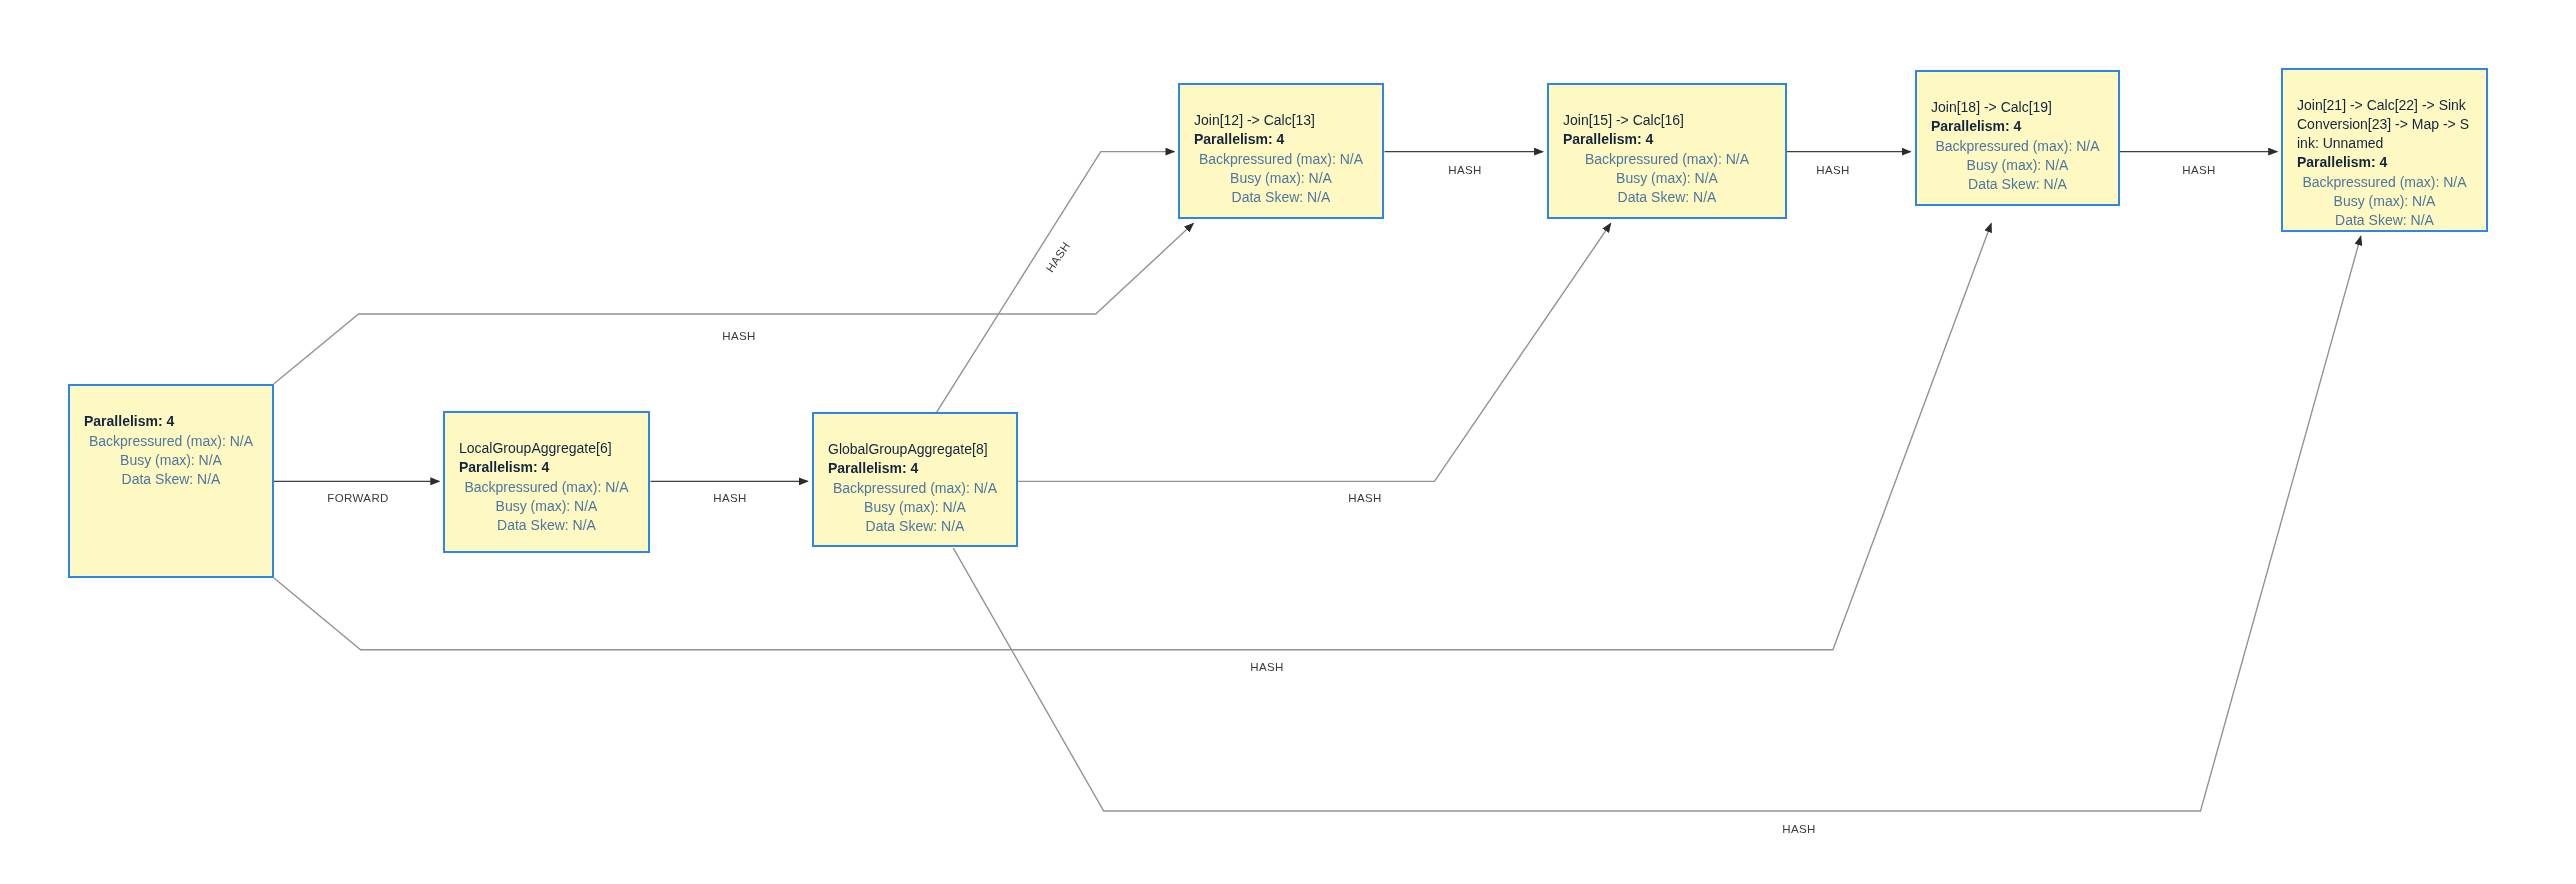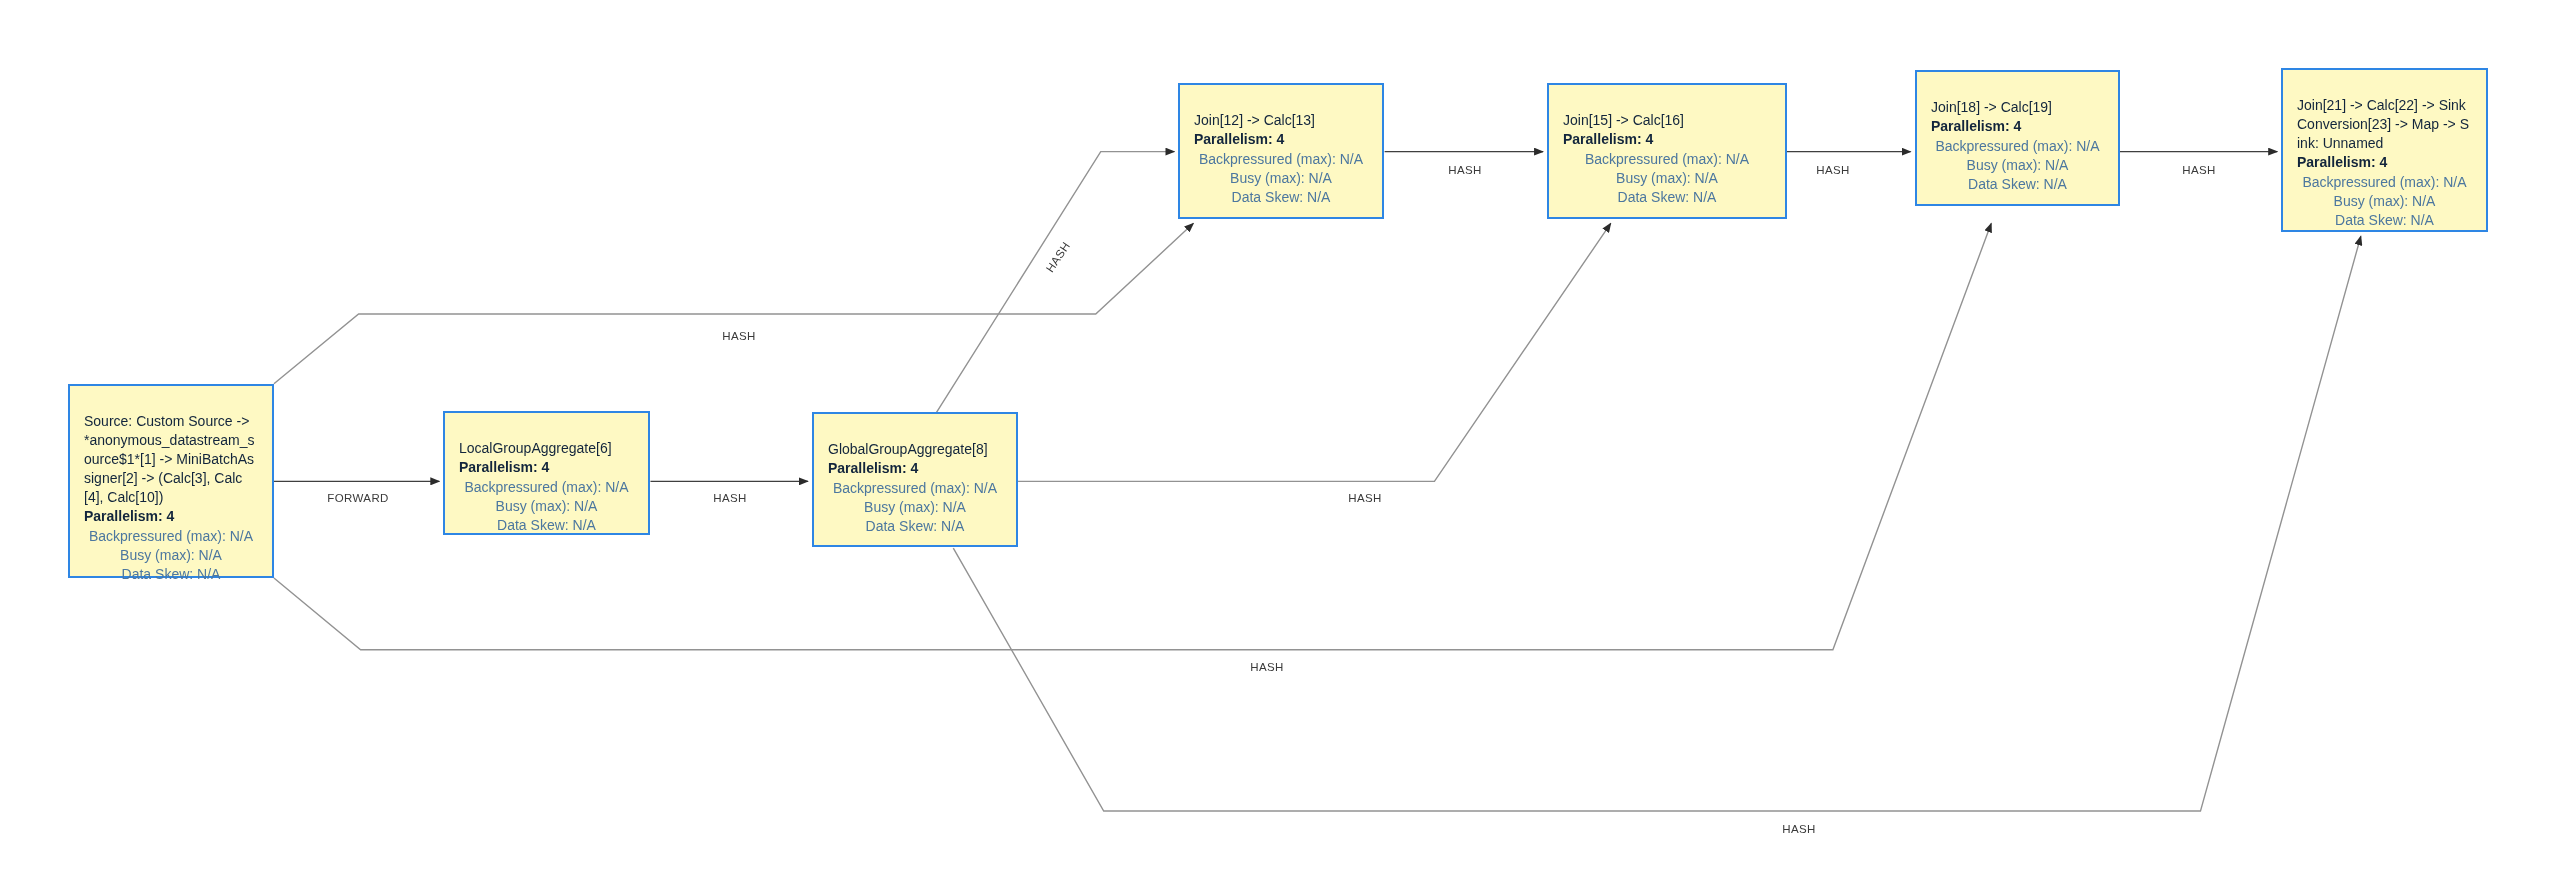--- a/index.html
+++ b/index.html
@@ -86,30 +86,29 @@
     <div class="edge-label" style="left: 730px; top: 498px; transform: translate(-50%, -50%) rotate(0deg);">HASH</div>
     <div class="edge-label" style="left: 1058px; top: 257px; transform: translate(-50%, -50%) rotate(-56deg);">HASH</div>
     <div class="edge-label" style="left: 739px; top: 336px; transform: translate(-50%, -50%) rotate(0deg);">HASH</div>
     <div class="edge-label" style="left: 1465px; top: 170px; transform: translate(-50%, -50%) rotate(0deg);">HASH</div>
     <div class="edge-label" style="left: 1365px; top: 498px; transform: translate(-50%, -50%) rotate(0deg);">HASH</div>
     <div class="edge-label" style="left: 1833px; top: 170px; transform: translate(-50%, -50%) rotate(0deg);">HASH</div>
     <div class="edge-label" style="left: 1267px; top: 667px; transform: translate(-50%, -50%) rotate(0deg);">HASH</div>
     <div class="edge-label" style="left: 2199px; top: 170px; transform: translate(-50%, -50%) rotate(0deg);">HASH</div>
     <div class="edge-label" style="left: 1799px; top: 829px; transform: translate(-50%, -50%) rotate(0deg);">HASH</div>
   <div class="node" style="left: 68px; top: 384px; width: 206px; height: 194px;">
-    <div class="node-title">Source: Custom Source -&gt; *anonymous_datastream_source$1*[1] -&gt; MiniBatchAssigner[2] -&gt; (Calc[3], Calc[4], Calc[10])</div>
     <div class="node-parallelism">Parallelism: 4</div>
     <div class="node-stats">
         <div class="stat-line">Backpressured (max): N/A</div>
         <div class="stat-line">Busy (max): N/A</div>
         <div class="stat-line">Data Skew: N/A</div>
       </div>
   </div>
 
-  <div class="node" style="left: 443px; top: 411px; width: 207px; height: 124px;">
+  <div class="node" style="left: 443px; top: 411px; width: 207px; height: 142px;">
     <div class="node-title">LocalGroupAggregate[6]</div>
     <div class="node-parallelism">Parallelism: 4</div>
     <div class="node-stats">
         <div class="stat-line">Backpressured (max): N/A</div>
         <div class="stat-line">Busy (max): N/A</div>
         <div class="stat-line">Data Skew: N/A</div>
       </div>
   </div>
 
   <div class="node" style="left: 812px; top: 412px; width: 206px; height: 135px;">

